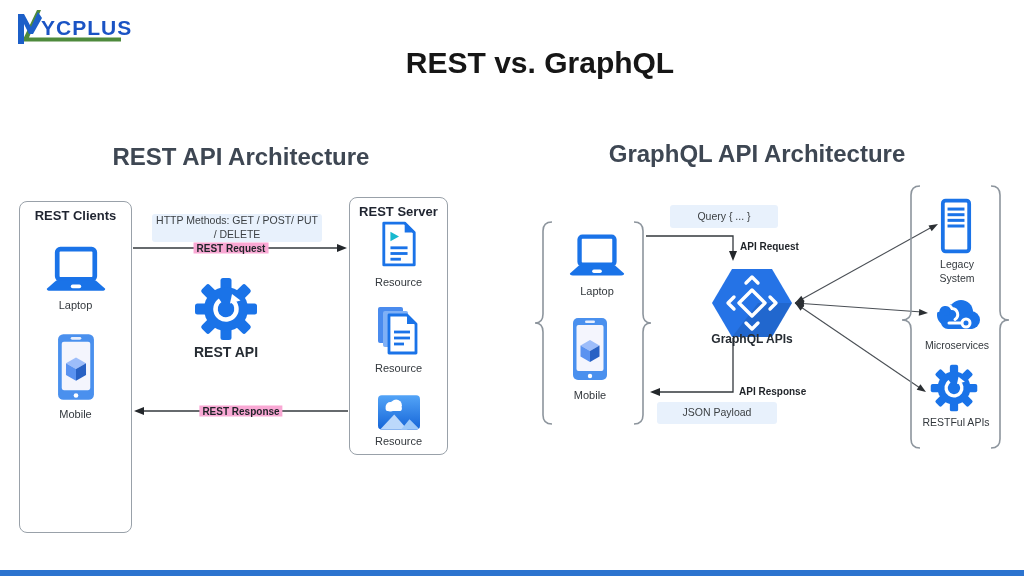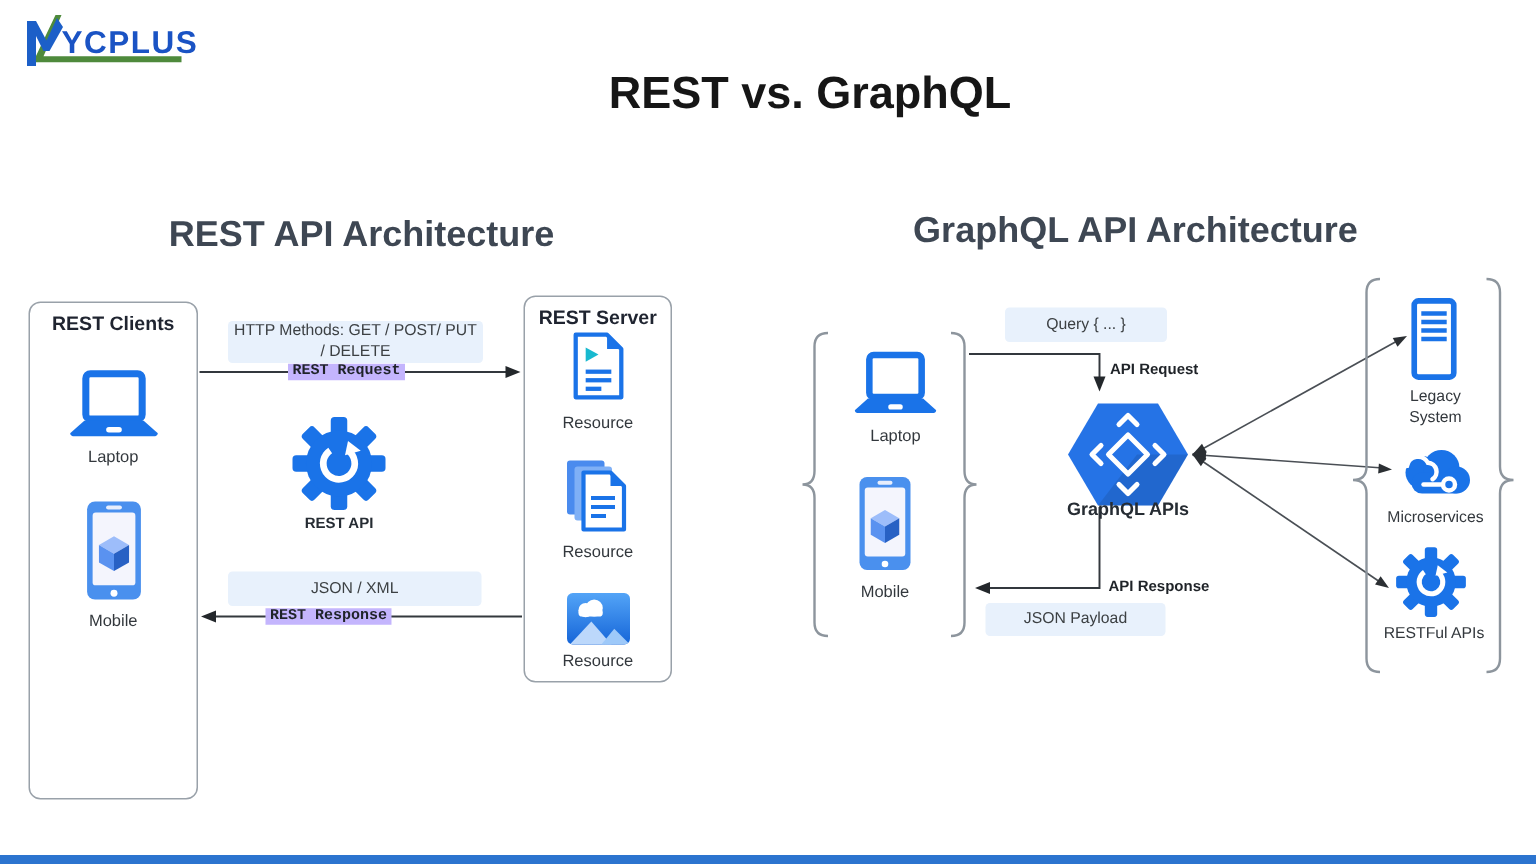--- a/index.html
+++ b/index.html
@@ -7,21 +7,21 @@
           font-family:"Liberation Sans","DejaVu Sans",sans-serif;}
   .abs{position:absolute;}
   .overlay{position:absolute;left:0;top:0;z-index:1;}
   .el{position:absolute;z-index:2;}
   .title{left:0;top:46px;width:1024px;text-align:center;font-size:30px;font-weight:bold;color:#161616;padding-left:28px;}
   .secheading{font-weight:bold;font-size:24px;color:#3e4753;transform:translateX(-50%);white-space:nowrap;}
   .shapebox{background:#fff;border:1.5px solid #99a1a9;border-radius:8px;box-sizing:border-box;}
   .boxtitle{position:absolute;left:0;top:6px;width:100%;text-align:center;font-weight:bold;font-size:13px;color:#1f2430;}
   .note{background:#e8f1fc;color:#3c4043;font-size:10.5px;text-align:center;border-radius:3px;
         display:flex;align-items:center;justify-content:center;line-height:1.3;padding:1px 4px;box-sizing:border-box;}
-  .linelabel{transform:translate(-50%,-50%);background:#c4b5fd;padding:0 3px;font-weight:bold;font-size:10px;color:#1f2328;white-space:nowrap;font-family:Liberation Mono, monospace;}
+  .linelabel{transform:translate(-50%,-50%);background:#f9a8d4;padding:0 3px;font-weight:bold;font-size:10px;color:#1f2328;white-space:nowrap;}
   .flowlabel{font-weight:bold;font-size:10px;color:#1f2328;white-space:nowrap;}
   .caption{font-size:11px;color:#33383d;text-align:center;transform:translateX(-50%);white-space:nowrap;line-height:1.3;}
   .caption.wrap{white-space:normal;}
   .iconlabel-bold{font-weight:bold;font-size:12px;color:#262c33;transform:translateX(-50%);white-space:nowrap;}
   .footerbar{left:0;top:570px;width:1024px;height:6px;background:#2c74cf;}
 </style>
 </head>
 <body>
 
 <div class="canvas">
@@ -109,24 +109,23 @@
       <rect x="-5.5" y="-31" width="11" height="13" rx="2.5" transform="rotate(225)"></rect>
       <rect x="-5.5" y="-31" width="11" height="13" rx="2.5" transform="rotate(270)"></rect>
       <rect x="-5.5" y="-31" width="11" height="13" rx="2.5" transform="rotate(315)"></rect>
       <circle r="22"></circle>
       <g fill="none" stroke="#fff" stroke-width="4.5">
         <circle r="10.5" stroke-dasharray="53 14" transform="rotate(-55)"></circle>
       </g>
       <polygon points="6,-15 14.5,-8.5 4,-5.5" fill="#fff"></polygon>
     </g>
   </svg>
-  <div class="el iconlabel-bold" style="left:226px;top:344px;font-size:10px;">REST API</div>
-
-  <div class="el note" style="left:152px;top:381px;width:169px;height:23px;">JSON / XML</div>
-  <div class="el linelabel" style="left:219px;top:411px;">REST Response</div>
+  <div class="el iconlabel-bold" style="left:226px;top:344px;font-size:14px;">REST API</div>
+
+  <div class="el linelabel" style="left:241px;top:411px;">REST Response</div>
 
   <div class="el shapebox" style="left:349px;top:197px;width:99px;height:258px;">
     <div class="boxtitle">REST Server</div>
     <svg class="abs" style="left:50%;top:22px;transform:translateX(-50%);" width="38" height="48" viewBox="0 0 40 50">
       <path d="M4 3 H26 L36 13 V47 H4 Z" fill="#fff" stroke="#1a73e8" stroke-width="3" stroke-linejoin="round"></path>
       <path d="M26 3 L36 13 H26 Z" fill="#1a73e8"></path>
       <polygon points="11,12 20,17 11,22" fill="#18b9cf"></polygon>
       <g stroke="#1a73e8" stroke-width="3">
         <line x1="11" y1="29" x2="29" y2="29"></line>
         <line x1="11" y1="35" x2="29" y2="35"></line>

